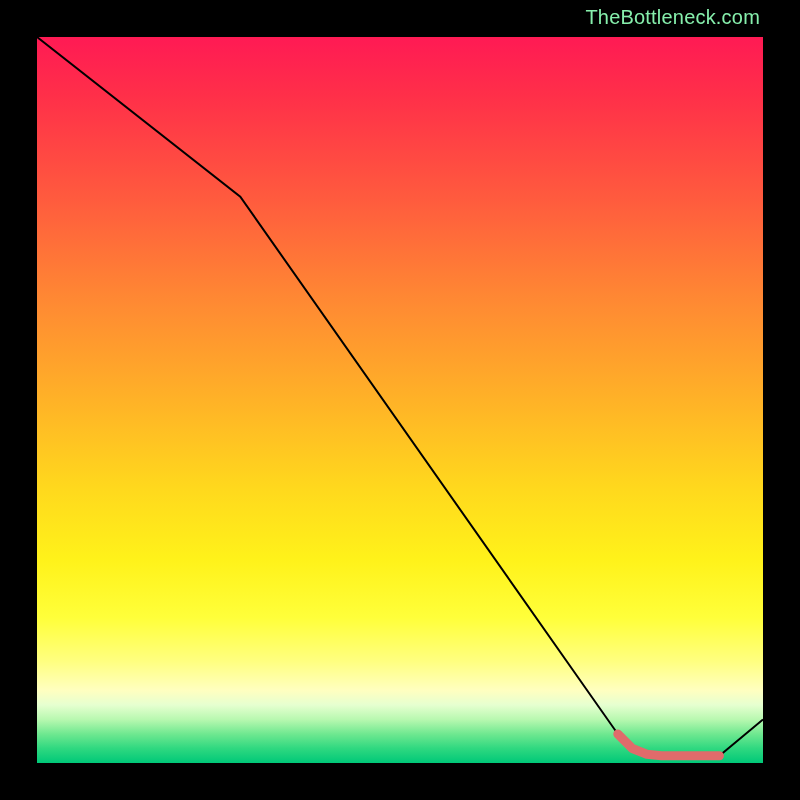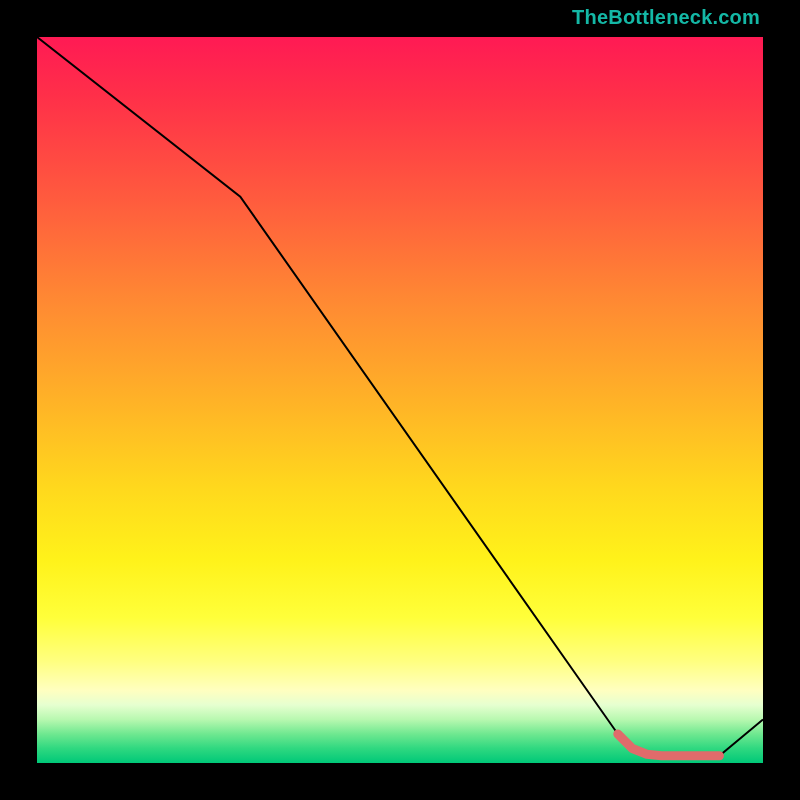--- a/index.html
+++ b/index.html
@@ -40,23 +40,23 @@
       #b8f8b0 94%,
       #6fe890 96%,
       #2fd880 98%,
       #00c878 100%
     );
   }
   .watermark {
     position: absolute;
     top: 6px;
     right: 40px;
-    color: #14b8a6;
+    color: #86efac;
     font-size: 20px;
-    font-weight: 700;
+    font-weight: 400;
     letter-spacing: 0.2px;
     user-select: none;
   }
   svg.overlay {
     position: absolute;
     left: 37px;
     top: 37px;
     width: 726px;
     height: 726px;
     pointer-events: none;

